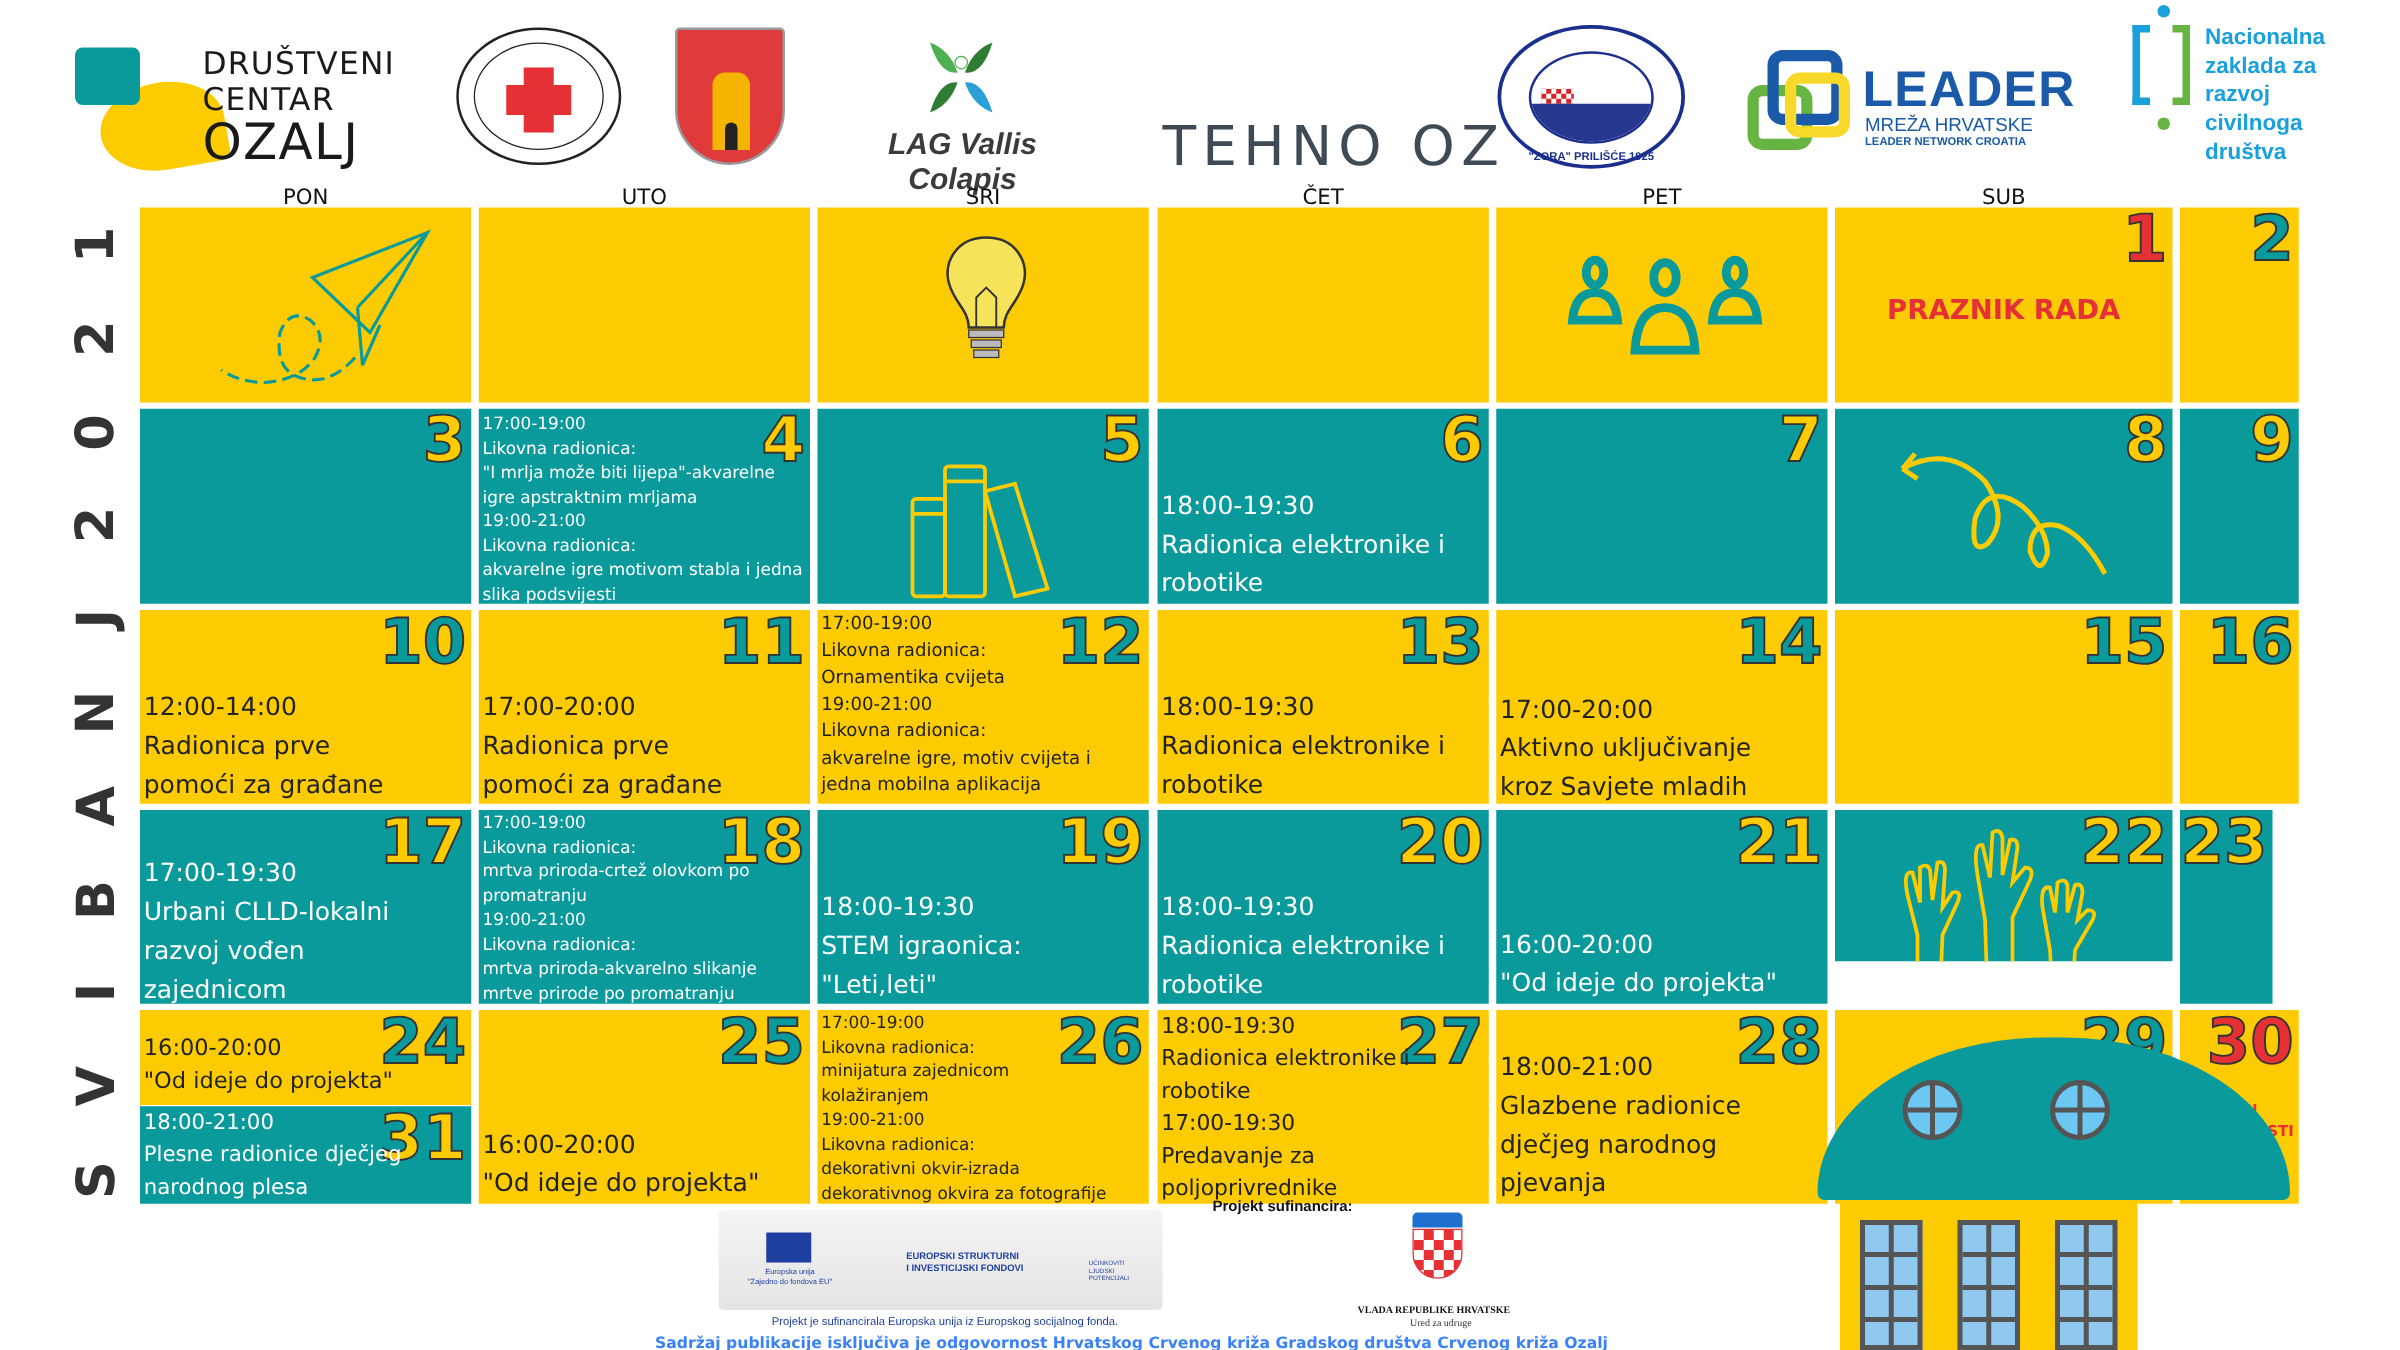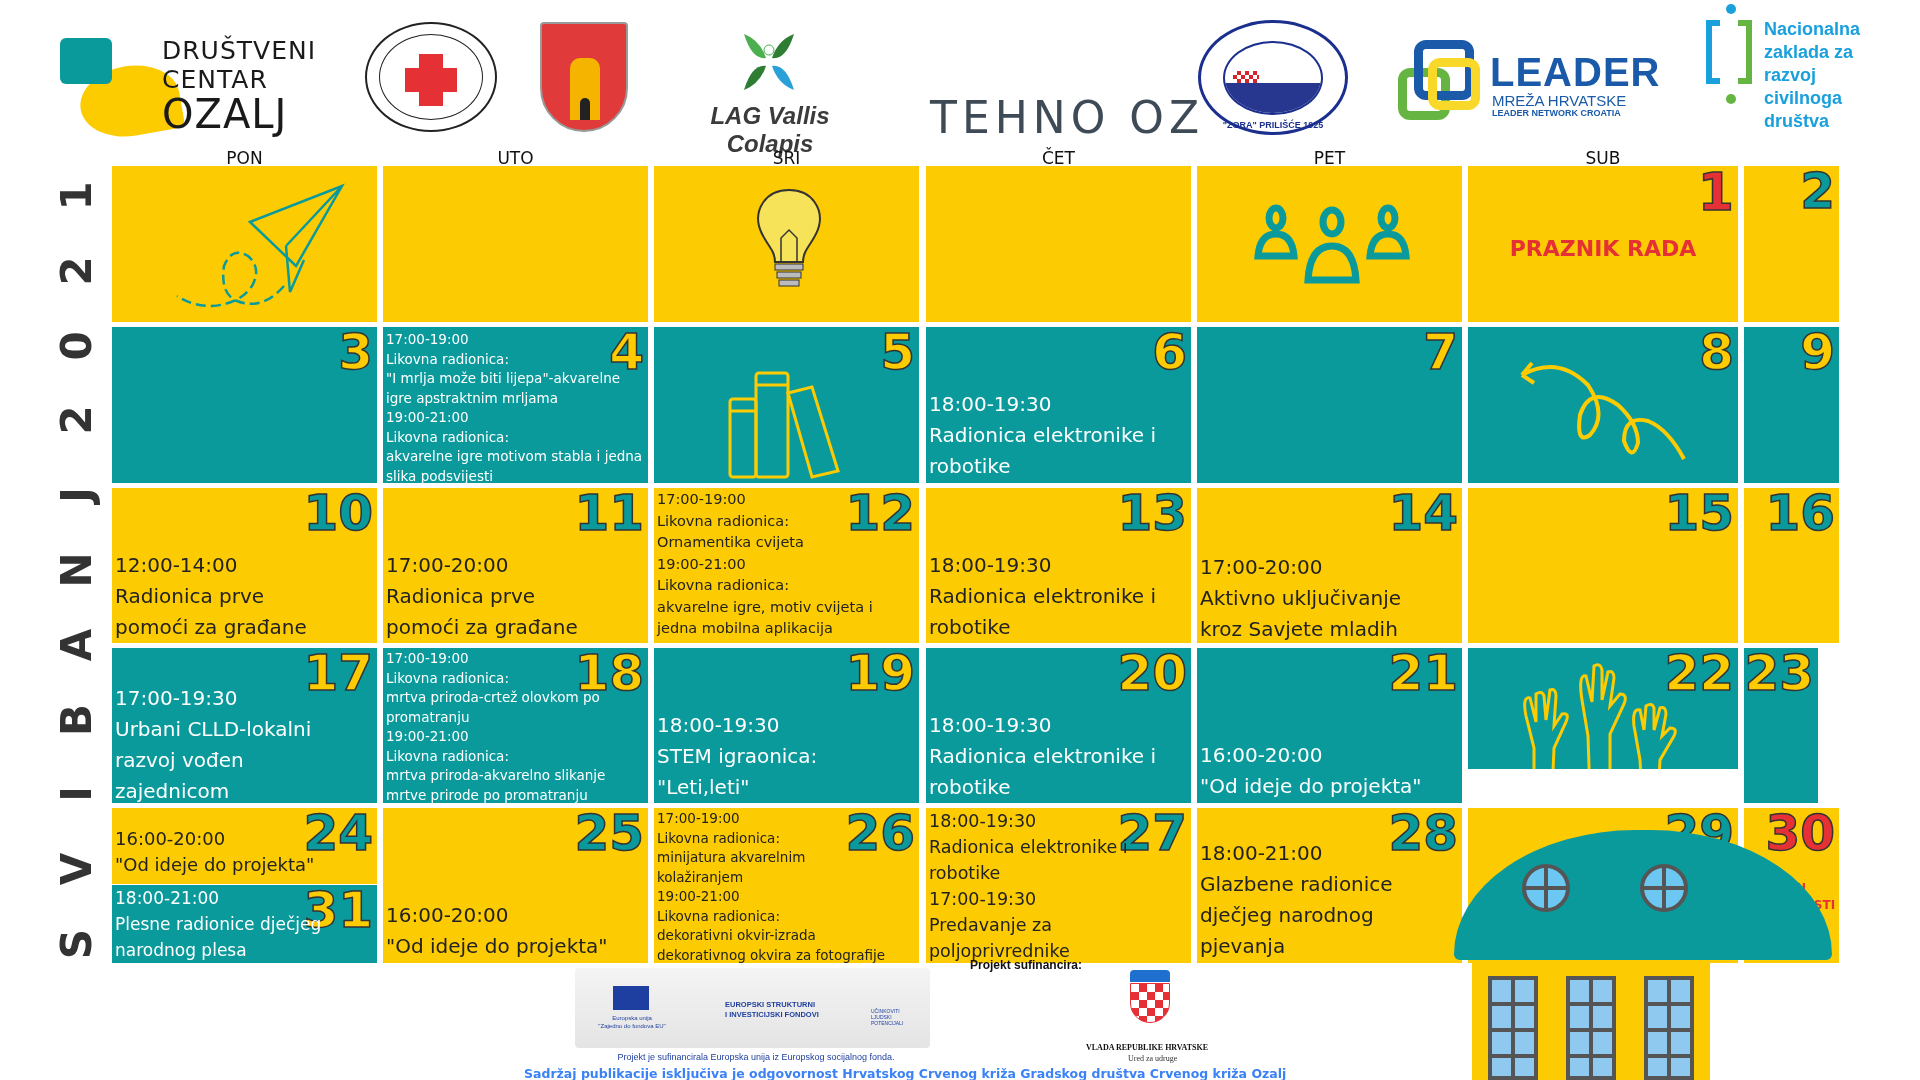--- a/index.html
+++ b/index.html
@@ -394,21 +394,21 @@
   <div class="ev big" style="top:92px;">
     <div>16:00-20:00</div>
       <div>"Od ideje do projekta"</div>
   </div>
 </div>
 <div class="cell y" style="left:654px;top:808px;width:265px;height:155px;">
   <div class="num onY">26</div>
   <div class="ev small" style="top:1px;">
     <div>17:00-19:00</div>
       <div>Likovna radionica:</div>
-      <div>minijatura akvarelnim</div>
+      <div>minijatura zajednicom</div>
       <div>kolažiranjem</div>
       <div>19:00-21:00</div>
       <div>Likovna radionica:</div>
       <div>dekorativni okvir-izrada</div>
       <div>dekorativnog okvira za fotografije</div>
   </div>
 </div>
 <div class="cell y" style="left:926px;top:808px;width:265px;height:155px;">
   <div class="num onY">27</div>
   <div class="ev big" style="top:0;font-size:17.5px;line-height:26px;">

